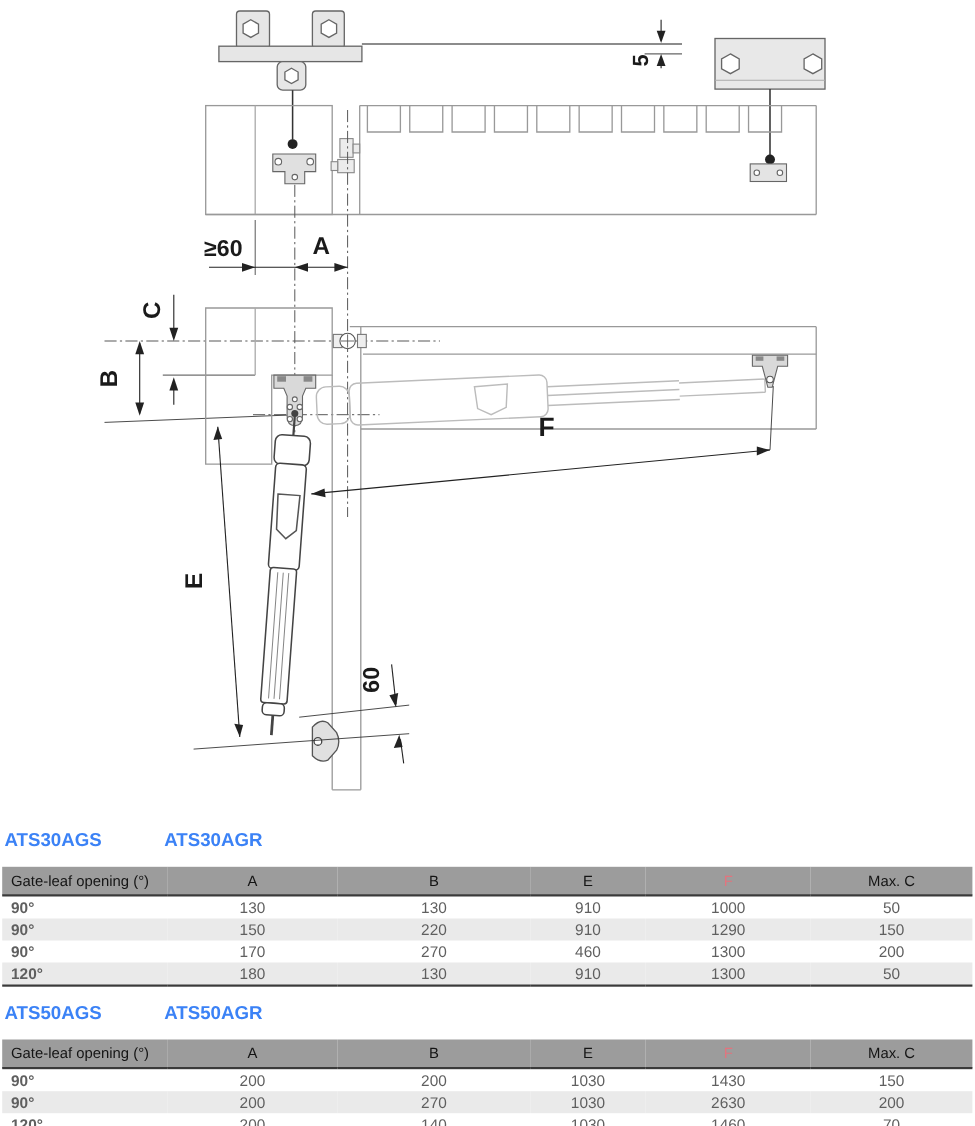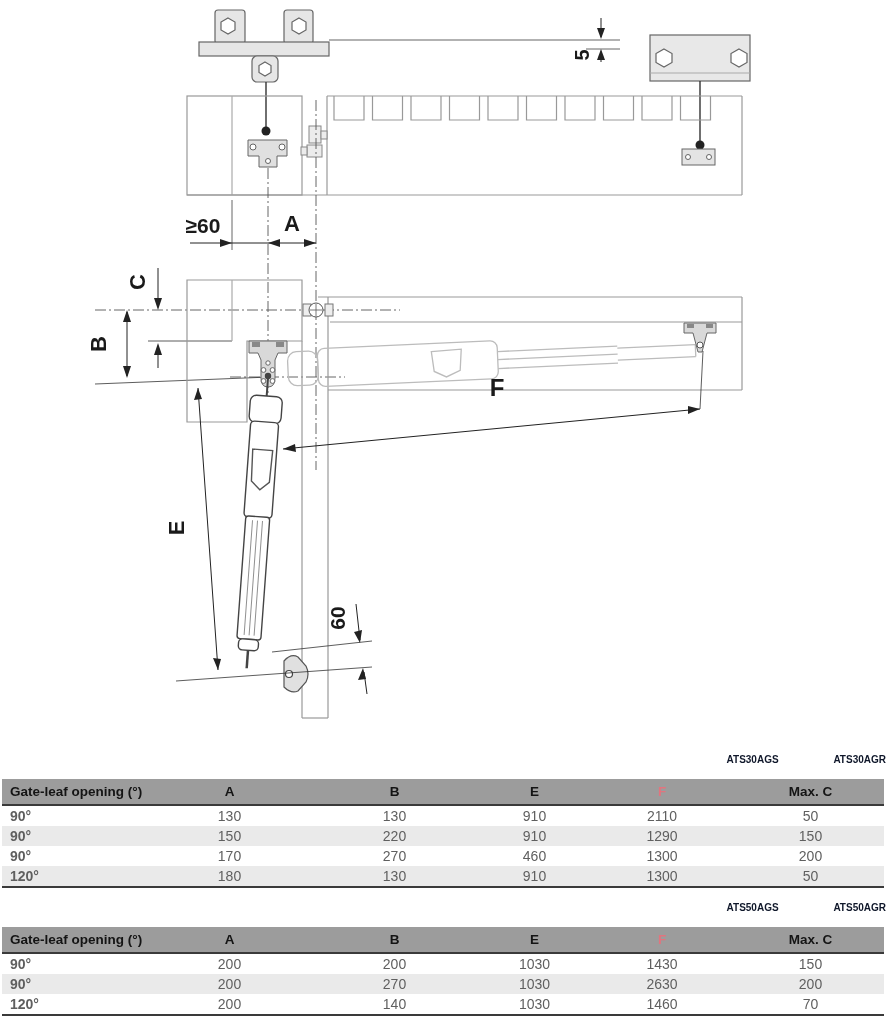--- a/index.html
+++ b/index.html
@@ -1,24 +1,24 @@
 <!DOCTYPE html>
 <html><head>
 <meta charset="utf-8">
 <style>
   html,body{margin:0;padding:0;background:#ffffff;}
   body{width:886px;font-family:"Liberation Sans", sans-serif;}
   .drawing-wrap{width:886px;height:748px;}
   svg text{font-family:"Liberation Sans", sans-serif;fill:#1a1a1a;font-weight:bold;}
   .tables{width:886px;padding:0 0 0 0;}
-  .model-titles{padding:6px 0 14px 4px;font-size:10px;font-weight:bold;color:#0f172a;text-align:right;}
+  .model-titles{padding:6px 0 14px 4px;font-size:17px;font-weight:bold;color:#3b82f6;}
   .model-titles .m2{display:inline-block;margin-left:52px;}
   table{width:882px;margin-left:2px;border-collapse:collapse;table-layout:fixed;font-size:14px;}
   col.c1{width:150px}col.c2{width:155px}col.c3{width:175px}col.c4{width:105px}col.c5{width:150px}col.c6{width:147px}
-  th{background:#9c9c9c;color:#141414;font-size:13.5px;height:25px;font-weight:bold;text-align:center;border-bottom:2px solid #3a3a3a;padding:0 6px;}
+  th{background:#9c9c9c;color:#141414;font-size:13.5px;height:25px;font-weight:normal;text-align:center;border-bottom:2px solid #3a3a3a;padding:0 6px;}
   th.first{text-align:left;padding-left:8px;}
   th.f-col{color:#e2747e;}
   td{height:20px;color:#5f5f5f;text-align:center;padding:0 6px;font-size:14px;}
   td.first{text-align:left;padding-left:8px;font-weight:bold;}
   tr.alt td{background:#eaeaea;}
   table{border-bottom:2px solid #3a3a3a;}
 </style>
 </head>
 <body>
 
@@ -246,21 +246,21 @@
         <th class="f-col">F</th>
         <th>Max. C</th>
       </tr>
     </thead>
     <tbody>
       <tr>
         <td class="first">90°</td>
         <td>130</td>
         <td>130</td>
         <td>910</td>
-        <td>2110</td>
+        <td>1000</td>
         <td>50</td>
       </tr>
       <tr class="alt">
         <td class="first">90°</td>
         <td>150</td>
         <td>220</td>
         <td>910</td>
         <td>1290</td>
         <td>150</td>
       </tr>

